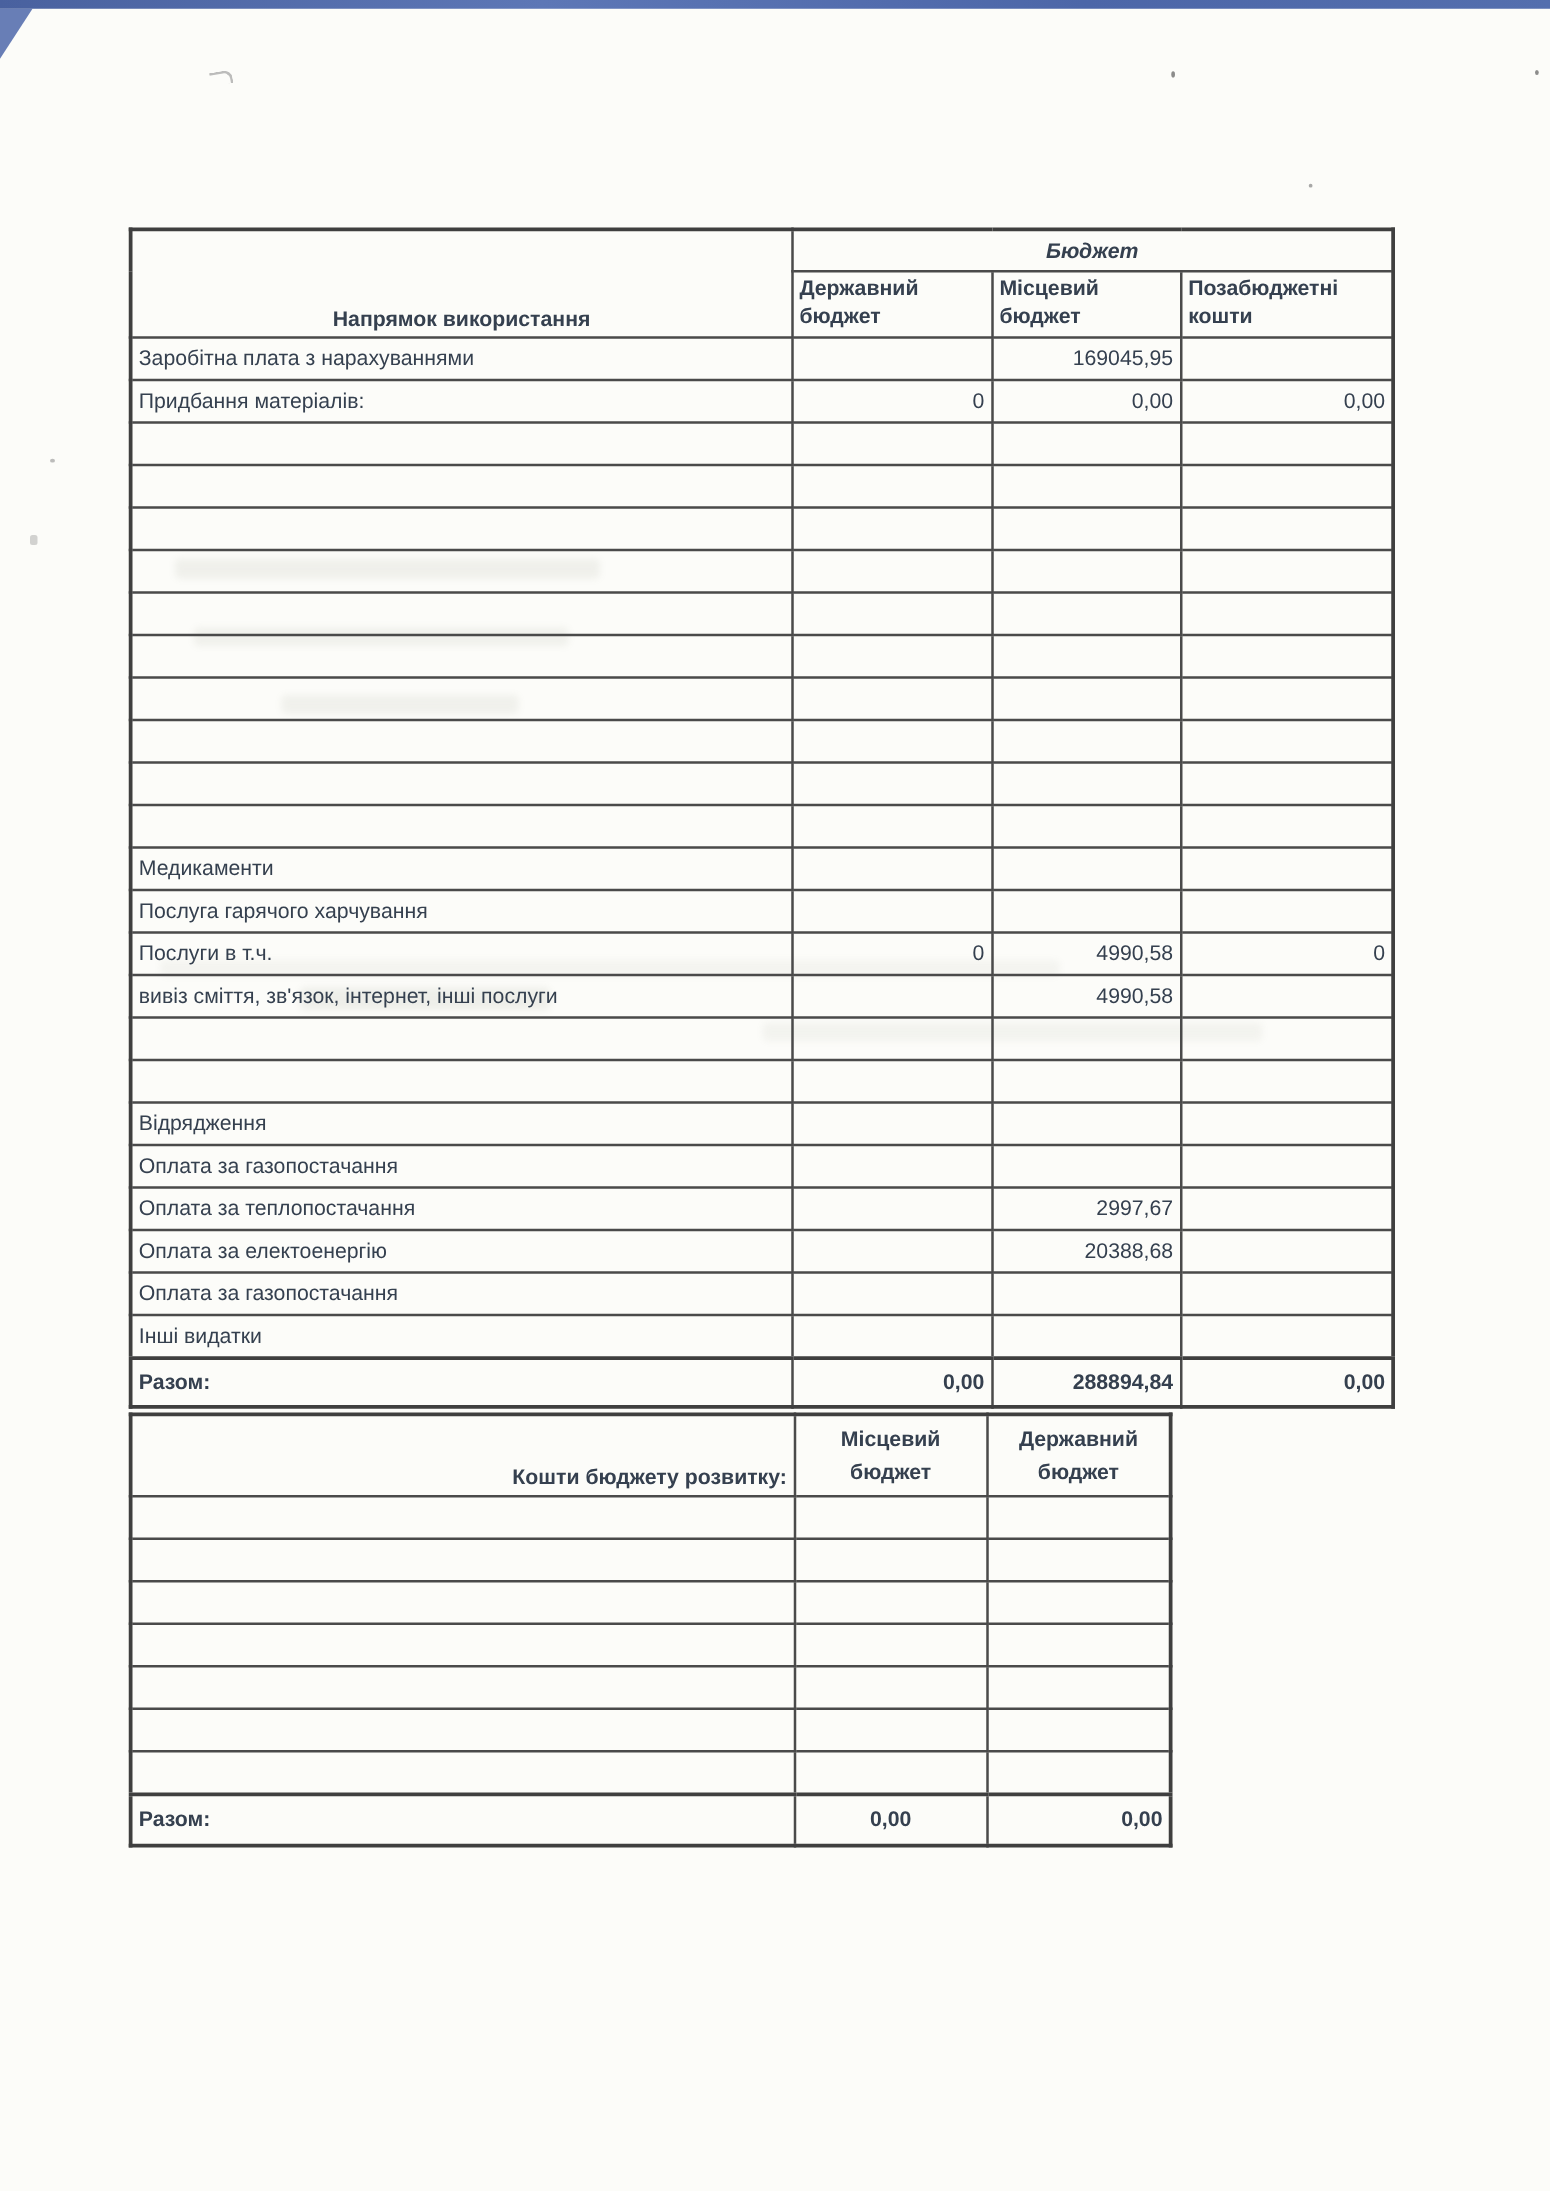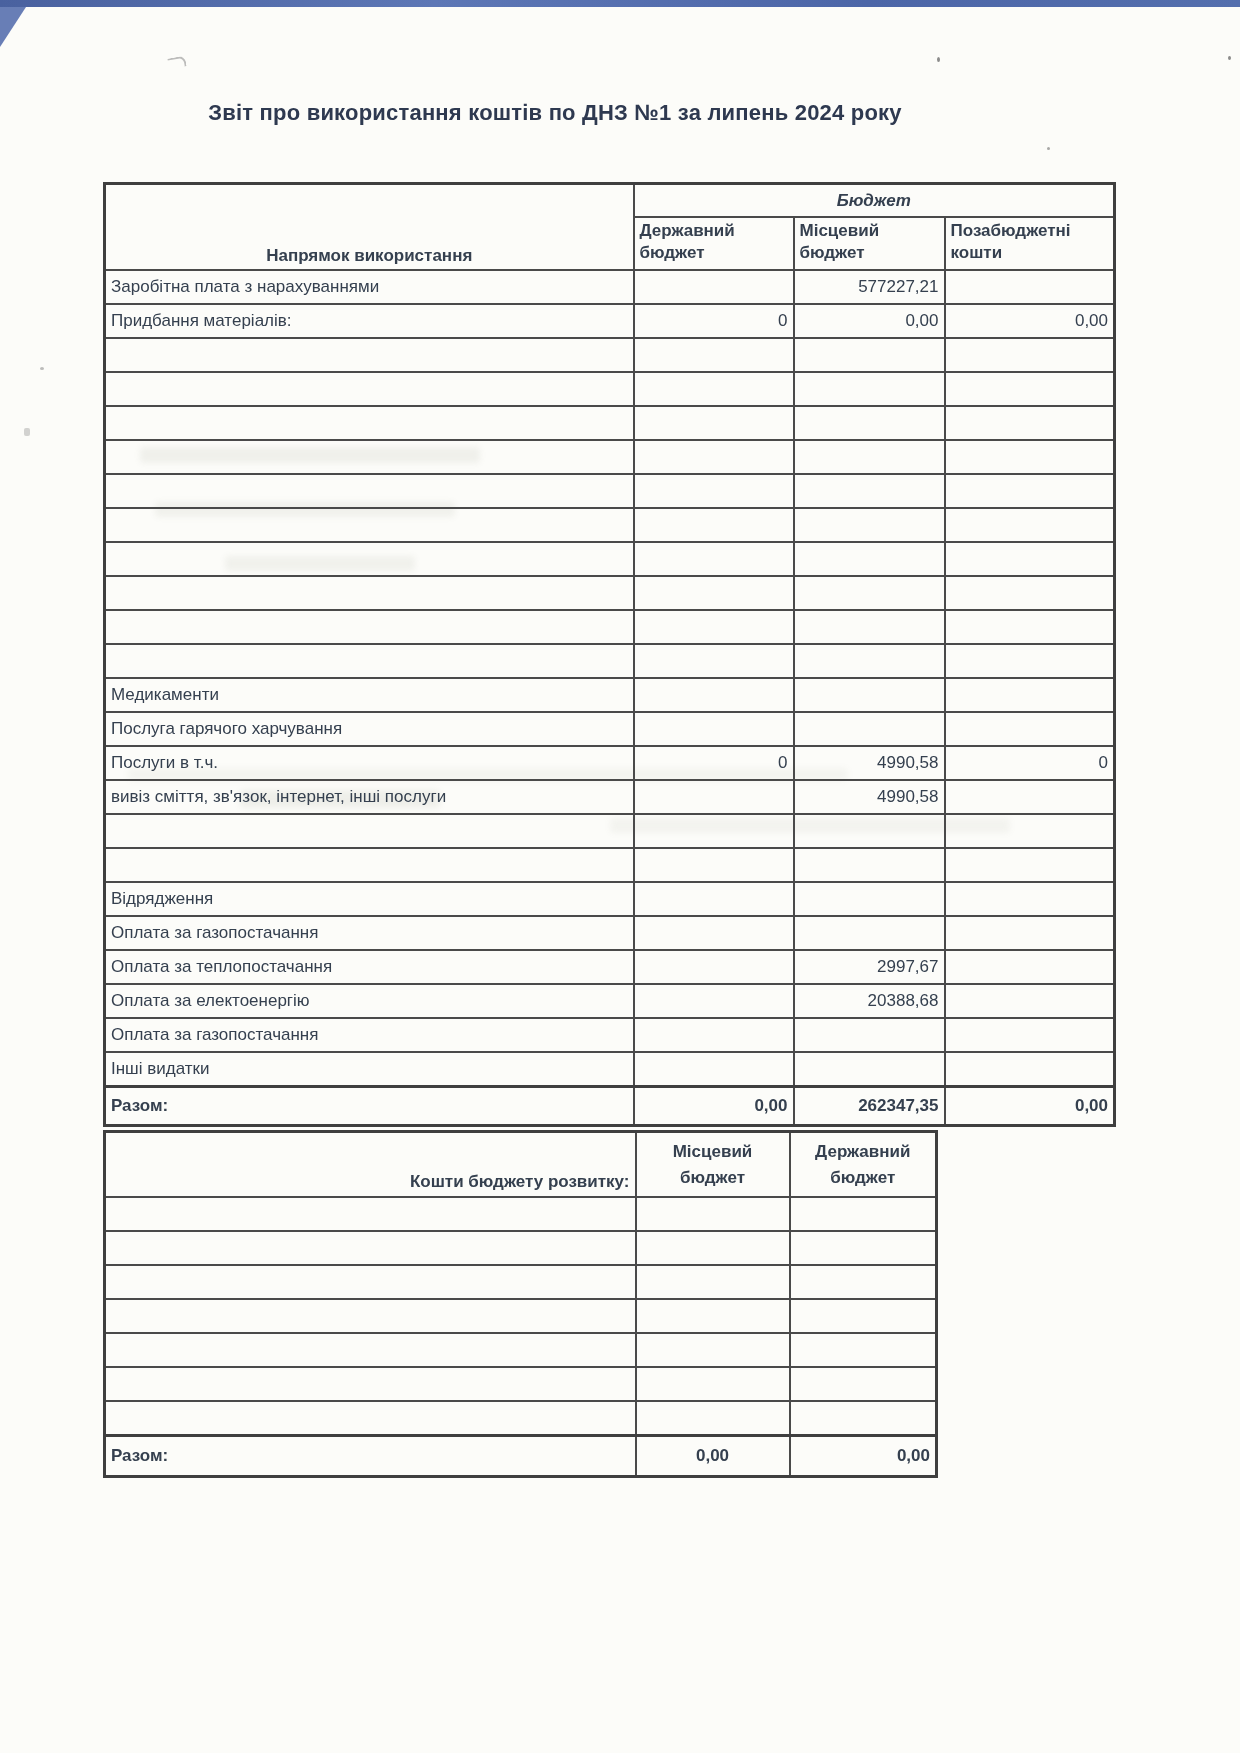--- a/index.html
+++ b/index.html
@@ -60,21 +60,20 @@
   <div class="ghost" style="left:240px;top:790px;width:200px;height:18px;opacity:.12;"></div>
   <div class="ghost" style="left:610px;top:818px;width:400px;height:15px;opacity:.08;"></div>
 
   <div class="curl" style="left:168px;top:57px;"></div>
   <div class="speck" style="left:937px;top:57px;width:3px;height:5px;opacity:.8;"></div>
   <div class="speck" style="left:1228px;top:56px;width:3px;height:4px;opacity:.8;"></div>
   <div class="speck" style="left:1047px;top:147px;width:3px;height:3px;opacity:.6;"></div>
   <div class="speck" style="left:40px;top:367px;width:4px;height:3px;opacity:.45;"></div>
   <div class="speck" style="left:24px;top:428px;width:6px;height:8px;opacity:.3;border-radius:2px;"></div>
 
-  <h1 class="title">Звіт про використання коштів по ДНЗ №1 за липень 2024 року</h1>
 
   <table class="t1">
     <colgroup>
       <col style="width:529px">
         <col style="width:160px">
         <col style="width:151px">
         <col style="width:170px">
     </colgroup>
     <thead>
       <tr>
@@ -84,21 +83,21 @@
       <tr>
         <th class="sub">Державний бюджет</th>
         <th class="sub">Місцевий бюджет</th>
         <th class="sub">Позабюджетні кошти</th>
       </tr>
     </thead>
     <tbody>
         <tr>
           <td>Заробітна плата з нарахуваннями</td>
           <td class="num"></td>
-          <td class="num">577227,21</td>
+          <td class="num">169045,95</td>
           <td class="num"></td>
         </tr>
         <tr>
           <td>Придбання матеріалів:</td>
           <td class="num">0</td>
           <td class="num">0,00</td>
           <td class="num">0,00</td>
         </tr>
         <tr>
           <td></td>
@@ -230,21 +229,21 @@
           <td>Інші видатки</td>
           <td class="num"></td>
           <td class="num"></td>
           <td class="num"></td>
         </tr>
       </tbody>
     <tfoot>
       <tr>
         <td>Разом:</td>
         <td class="num">0,00</td>
-        <td class="num">262347,35</td>
+        <td class="num">288894,84</td>
         <td class="num">0,00</td>
       </tr>
     </tfoot>
   </table>
 
   <table class="t2">
     <colgroup>
       <col style="width:531px">
         <col style="width:154px">
         <col style="width:147px">

